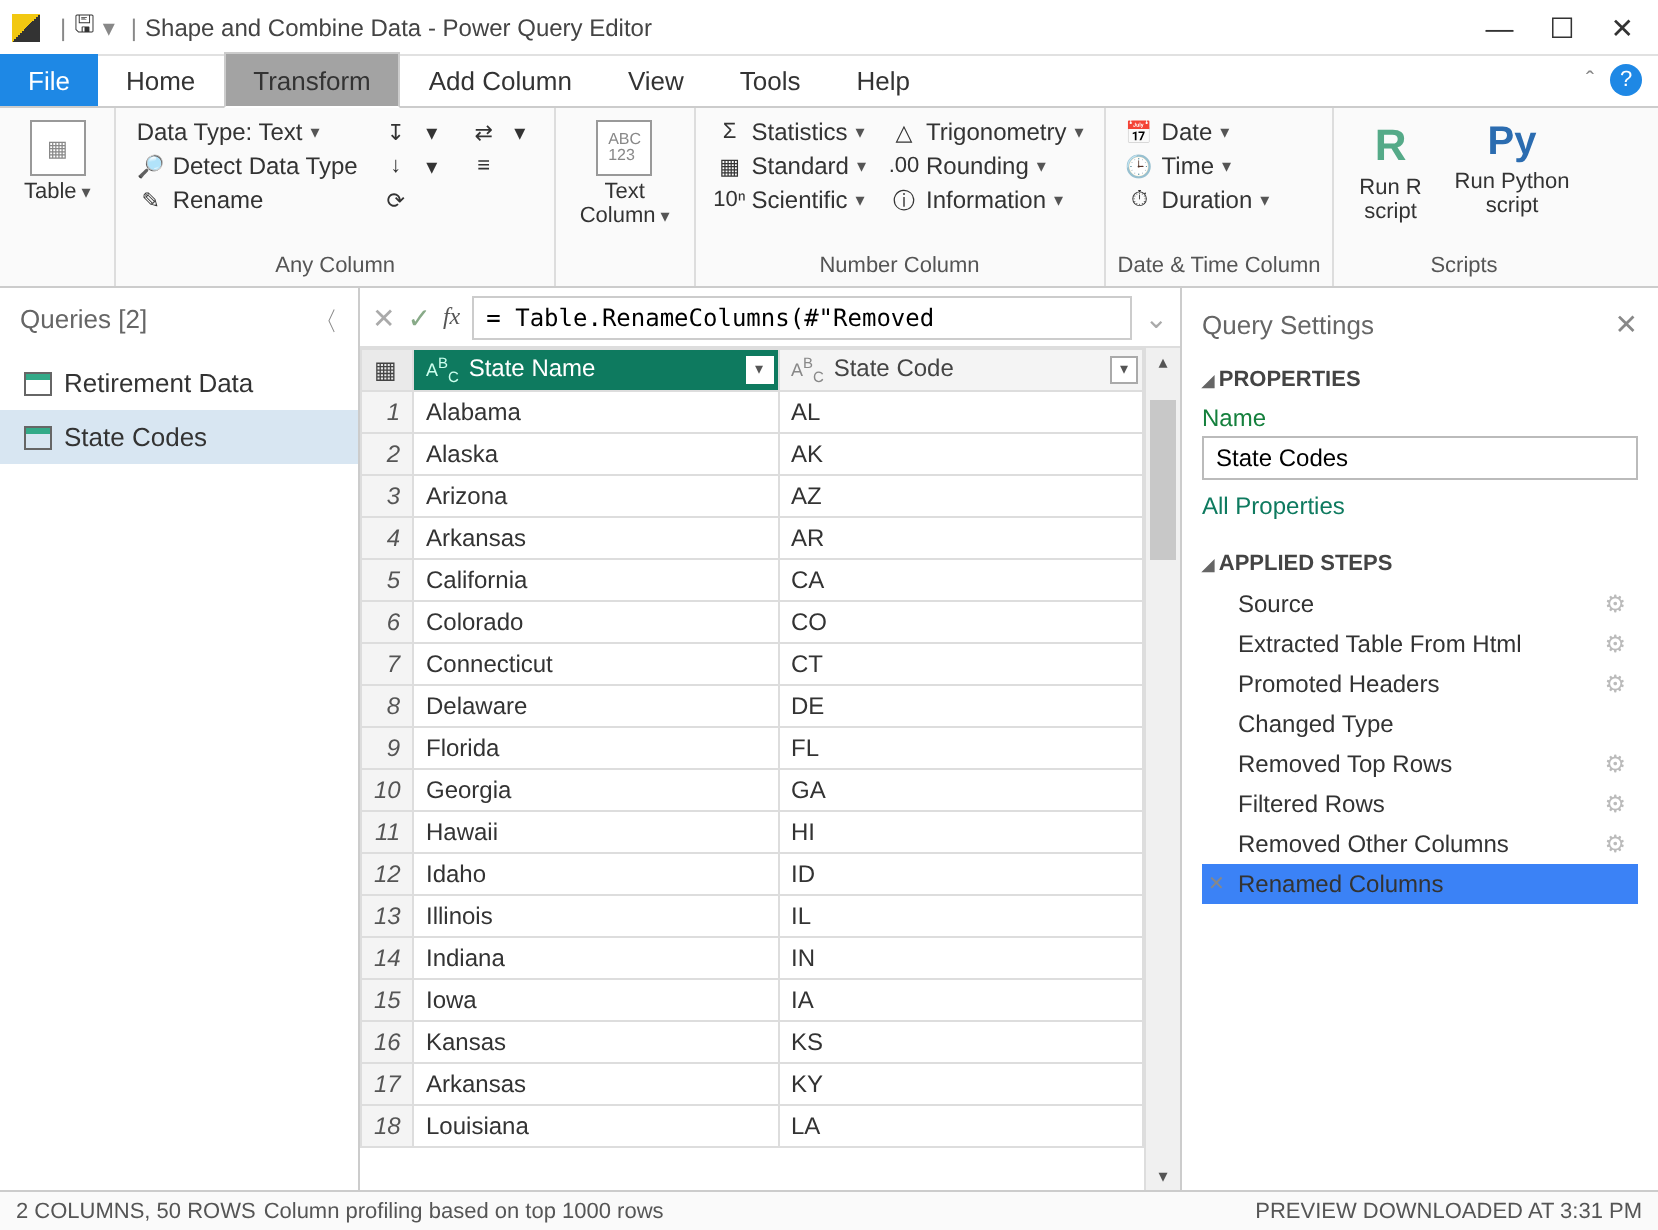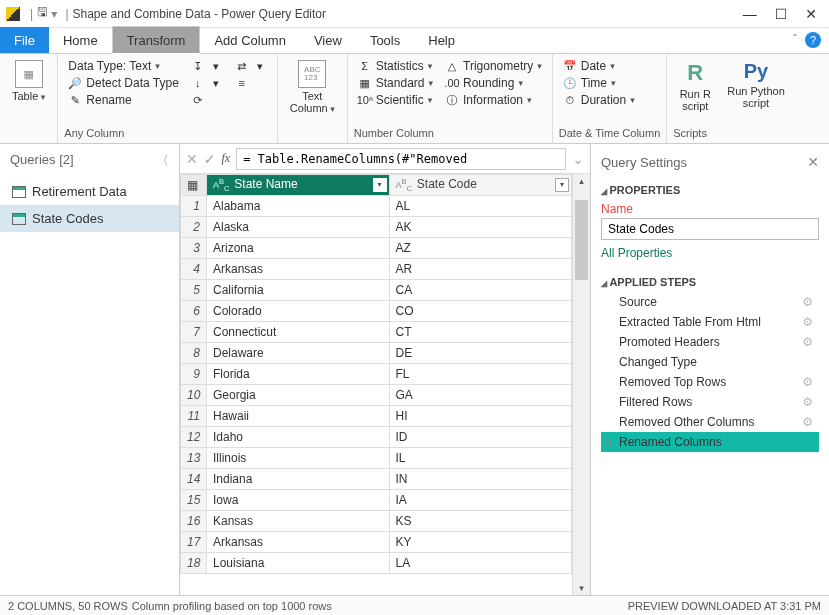--- a/index.html
+++ b/index.html
@@ -18,21 +18,21 @@
 .ribbontabs .tab { padding: 6px 14px 5px; font-size: 13px; color: #333; cursor: default; }
 .ribbontabs .tab.file { background: #1e88e5; color: #fff; }
 .ribbontabs .tab.active { background: #a3a3a3; border: 1px solid #ccc; border-bottom: 1px solid #fff; position: relative; top: 1px; }
 .ribbontabs .help { position: absolute; right: 8px; top: 4px; display: flex; gap: 8px; align-items: center; }
 .ribbontabs .help .q { width: 16px; height: 16px; border-radius: 50%; background: #1e88e5; color: #fff; text-align: center; line-height: 16px; font-size: 11px; }
 
 
 .ribbon { height: 90px; display: flex; border-bottom: 1px solid #ccc; background: #fafafa; }
 .rgroup { border-right: 1px solid #ddd; padding: 4px 6px 2px; display: flex; flex-direction: column; }
 .rgroup .rbody { flex: 1; display: flex; gap: 4px; }
-.rgroup .rlabel { font-size: 11px; color: #555; padding: 2px 0; }
+.rgroup .rlabel { text-align: center; font-size: 11px; color: #555; padding: 2px 0; }
 .bigbtn { display: flex; flex-direction: column; align-items: center; justify-content: flex-start; padding: 2px 6px; min-width: 44px; }
 .bigbtn .ico { width: 28px; height: 28px; border: 1px solid #999; background: #fff; display: flex; align-items: center; justify-content: center; font-size: 11px; color: #888; }
 .bigbtn .txt { font-size: 11px; text-align: center; line-height: 1.1; margin-top: 2px; }
 .smallstack { display: flex; flex-direction: column; gap: 1px; }
 .smallbtn { display: flex; align-items: center; gap: 4px; padding: 1px 4px; font-size: 12px; white-space: nowrap; }
 .smallbtn .ico { width: 14px; height: 14px; display: inline-flex; align-items: center; justify-content: center; font-size: 11px; }
 .dd::after { content: " ▾"; font-size: 9px; color: #555; }
 
 
 .main { position: absolute; top: 144px; bottom: 20px; left: 0; right: 0; display: flex; }
@@ -67,27 +67,27 @@
 .vscroll { width: 18px; background: #f0f0f0; border-left: 1px solid #ddd; position: relative; }
 .vscroll .thumb { position: absolute; left: 2px; right: 2px; top: 26px; height: 80px; background: #c8c8c8; }
 .vscroll .arr { position: absolute; left: 0; right: 0; text-align: center; font-size: 9px; color: #555; }
 
 
 .settings { width: 238px; display: flex; flex-direction: column; padding: 6px 10px; }
 .settings .hd { font-size: 13px; color: #666; display: flex; align-items: center; padding: 4px 0 8px; justify-content: space-between; }
 .settings .hd .x { margin-left: auto; color: #888; font-size: 14px; }
 .settings .sect { font-size: 11px; font-weight: bold; color: #444; padding: 6px 0 4px; }
 .settings .sect::before { content: "◢ "; font-size: 8px; color: #666; }
-.settings label { font-size: 12px; color: #ef4444; display: block; margin: 2px 0; }
+.settings label { font-size: 12px; color: #15803d; display: block; margin: 2px 0; }
 .settings input.name { width: 100%; border: 1px solid #bbb; padding: 3px 6px; font-size: 12px; }
 .settings a.link { color: #0e7a5f; font-size: 12px; display: inline-block; margin: 6px 0 10px; }
 .steps { border: none; }
 .step { padding: 3px 6px 3px 18px; font-size: 12px; position: relative; display: flex; align-items: center; }
 .step .gear { margin-left: auto; color: #bbb; font-size: 12px; }
-.step.sel { background: #14b8a6; align-items: center; }
+.step.sel { background: #3b82f6; align-items: center; }
 .step.sel::before { content: "✕"; position: absolute; left: 3px; font-size: 10px; color: #888; }
 
 
 .status { position: absolute; left: 0; right: 0; bottom: 0; height: 20px; border-top: 1px solid #ccc; display: flex; align-items: center; padding: 0 8px; font-size: 11px; color: #555; background: #fafafa; }
 .status .r { margin-left: auto; }
 </style>
 </head>
 <body>
 
 <div class="titlebar">

